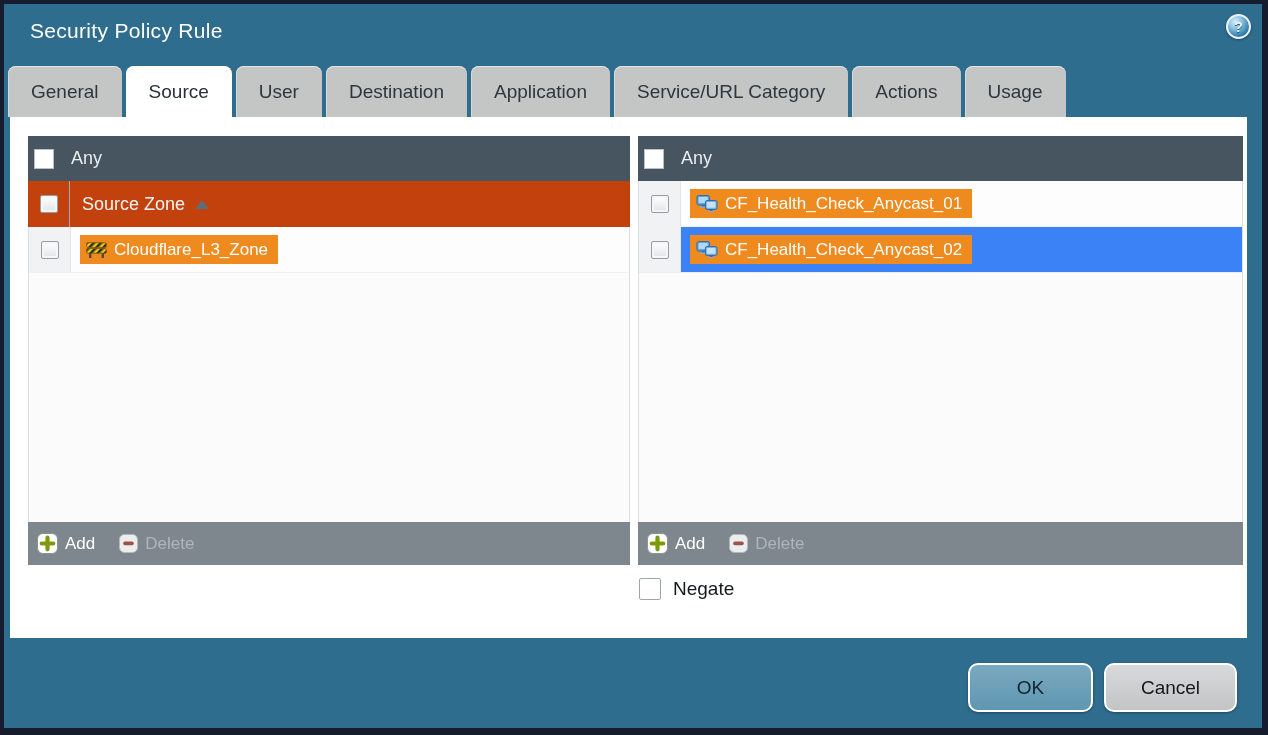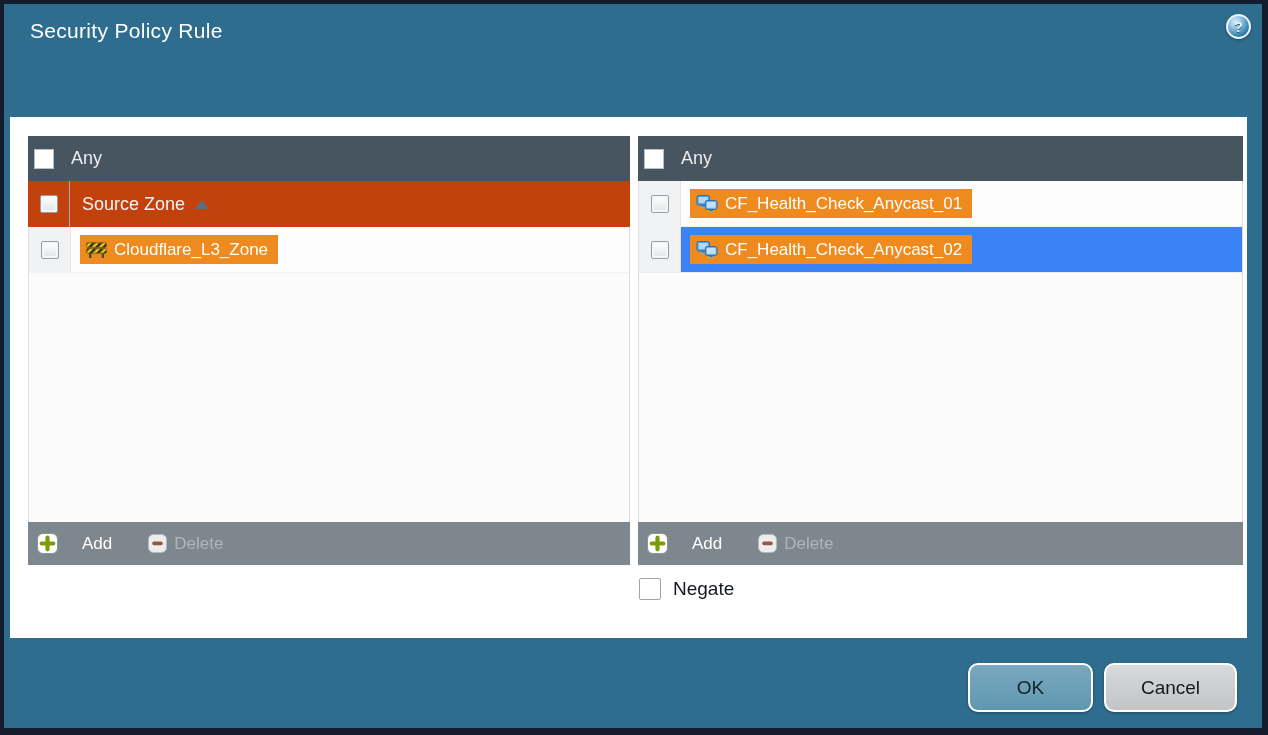--- a/index.html
+++ b/index.html
@@ -46,22 +46,22 @@
   .sort-arrow { margin-left:10px; width:0; height:0; border-left:7px solid transparent; border-right:7px solid transparent; border-bottom:9px solid #5e6e79; }
   .pbody { flex:1 1 auto; background:#fbfbfb; border-left:1px solid #dcdfe1; border-right:1px solid #dcdfe1; overflow:hidden;text-align:center; }
   .row { height:45px; display:flex; align-items:center; background:#fdfdfe; border-bottom:1px solid #f0f1f2; }
   .row.alt { background:#3b82f6; border-bottom:1px solid #e9edf0; }
   .row .cbcell { border-right:1px solid #e2e4e5; background:#f1f2f3; }
   .chip {
     margin-left:9px; height:29px; background:#ef8a1f; color:#ffffff;
     display:inline-flex; align-items:center; gap:7px; padding:0 10px 0 6px; font-size:17px; cursor:pointer;
   }
   .panel-footer { height:43px; background:#7e878d; display:flex; align-items:center; padding-left:9px; flex:0 0 auto; }
-  .addbtn { display:inline-flex; align-items:center; gap:24px; color:#ffffff; font-size:17px; cursor:pointer; }
-  .delbtn { display:inline-flex; align-items:center; gap:7px; color:#aeb6bb; font-size:17px; margin-left:36px; cursor:default;text-align:center; }
+  .addbtn { display:inline-flex; align-items:center; gap:7px; color:#ffffff; font-size:17px; cursor:pointer; }
+  .delbtn { display:inline-flex; align-items:center; gap:7px; color:#aeb6bb; font-size:17px; margin-left:24px; cursor:default;text-align:center; }
   .negate-row { margin:13px 0 0 629px; display:flex; align-items:center; }
   .cb-negate { width:22px; height:22px; background:#ffffff; border:1px solid #9fa6aa; border-radius:2px; }
   .negate-label { font-size:19px; color:#14181c; margin-left:12px; }
   
   .dialog-buttons { position:absolute; right:25px; top:659px; display:flex; gap:11px; }
   .btn {
     height:49px; border-radius:10px; border:2px solid #ffffff; font-size:19px;
     font-family:"Liberation Sans", sans-serif; cursor:pointer; box-shadow:0 1px 3px rgba(0,0,0,.35);
   }
   .btn.ok { width:125px; background:linear-gradient(#7aa9c0, #5f97b1); color:#10222c; }
@@ -71,20 +71,30 @@
 </head>
 <body>
 
 <div class="window">
 
   <div class="title">Security Policy Rule</div>
   <div class="help">
     <span class="help-q">?</span>
   </div>
 
+  <div class="tabs">
+    <div class="tab">General</div>
+    <div class="tab active">Source</div>
+    <div class="tab">User</div>
+    <div class="tab">Destination</div>
+    <div class="tab">Application</div>
+    <div class="tab">Service/URL Category</div>
+    <div class="tab">Actions</div>
+    <div class="tab">Usage</div>
+  </div>
 
   <div class="content">
     <div class="panels">
 
       <section class="panel">
         <div class="any-row">
           <span class="cb cb-any"></span>
           <span class="any-label">Any</span>
         </div>
         <div class="col-header">

